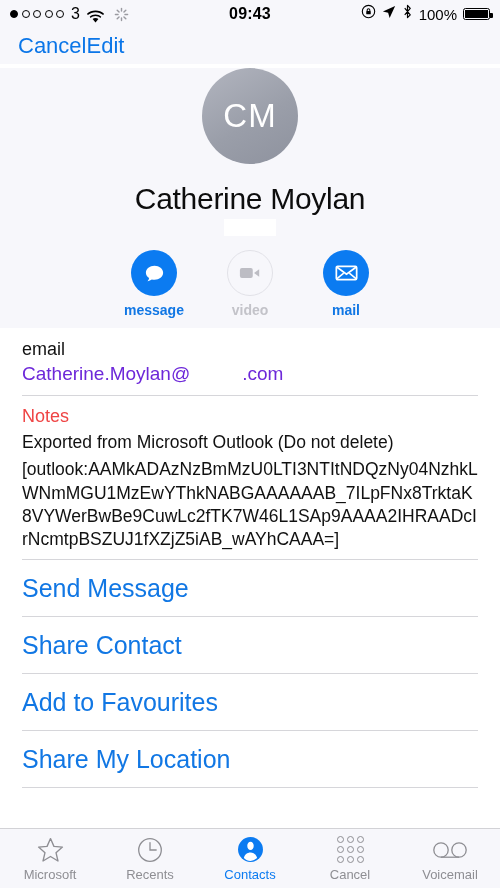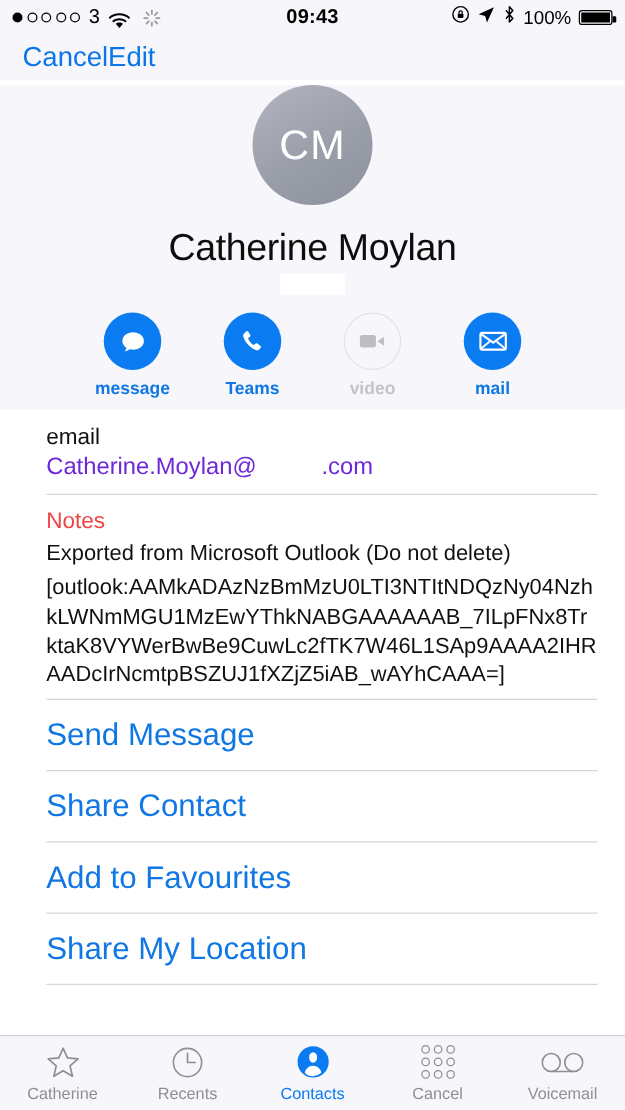--- a/index.html
+++ b/index.html
@@ -59,21 +59,21 @@
   .act{ width:52px; display:flex; flex-direction:column; align-items:center; cursor:pointer;font-weight:bold; }
   .act .circle{
     width:46px; height:46px; border-radius:50%; background:#0b7bf1;
     display:flex; align-items:center; justify-content:center;
   }
   .act.disabled .circle{ background:#f7f7fb; border:1.3px solid #e2e2e8; }
   .act .lab{ font-size:14px; color:#1177e4; margin-top:6px; white-space:nowrap; }
   .act.disabled .lab{ color:#c3c3c9; }
 
   
-  .content{ background:#fff; padding:0 22px;margin-left:15px; }
+  .content{ background:#fff; padding:0 22px; }
   .divider{ height:1px; background:#d6d6da; }
   .field{ padding:11px 0 10px; }
   .field .flabel{ font-size:18px; color:#111; }
   .field .fvalue{ font-size:19px; color:#6d28d9; margin-top:3px; display:flex; align-items:baseline; }
   .redact-dom{ display:inline-block; width:52px; height:16px; background:#fff; }
 
   .notes{ padding:10px 0 8px; }
   .notes .nlabel{ font-size:18px; color:#ef4444; }
   .notes .nbody{ font-size:17.5px; color:#111; line-height:1.33; margin-top:4px; word-break:break-all; }
 
@@ -174,28 +174,20 @@
     <div class="actions">
       <div class="act">
         <div class="circle">
           <svg width="23" height="23" viewBox="0 0 24 24">
             <path d="M12 4C7 4 3 7.2 3 11.2c0 2.3 1.3 4.3 3.4 5.6-.2 1.2-.8 2.4-1.7 3.2 1.7-.2 3.3-.9 4.5-1.8.9.2 1.8.3 2.8.3 5 0 9-3.2 9-7.3S17 4 12 4z" fill="#fff"></path>
           </svg>
         </div>
         <div class="lab">message</div>
       </div>
 
-      <div class="act">
-        <div class="circle">
-          <svg width="22" height="22" viewBox="0 0 24 24">
-            <path d="M6.6 3.2c.6-.3 1.3-.1 1.7.5l1.7 2.6c.4.6.3 1.4-.3 1.8l-1.2.9c-.2.2-.3.5-.2.8.5 1.4 2.2 3.9 4.3 5.3.3.2.6.2.8 0l1.1-1c.5-.5 1.3-.5 1.8-.1l2.5 1.9c.6.4.7 1.2.3 1.8l-1 1.3c-.6.8-1.7 1.2-2.7.9-2.3-.6-5.1-2.6-7.2-4.8C6.1 12.8 4.3 9.9 3.9 7.6c-.2-1 .2-2 1-2.6z" fill="#fff"></path>
-          </svg>
-        </div>
-        <div class="lab">Teams</div>
-      </div>
 
       <div class="act disabled">
         <div class="circle">
           <svg width="22" height="16" viewBox="0 0 24 16">
             <rect x="1" y="2.5" width="14" height="11" rx="2.2" fill="#bdbdc4"></rect>
             <path d="M16.4 8L22 4v8z" fill="#bdbdc4"></path>
           </svg>
         </div>
         <div class="lab">video</div>
       </div>
@@ -242,21 +234,21 @@
     <div class="divider"></div>
   </div>
 
   <div class="tabbar">
     <div class="tab">
       <div class="ticon">
         <svg width="27" height="26" viewBox="0 0 26 25">
           <path d="M13 1.5l3.3 7.5 8.2.7-6.2 5.4 1.9 8-7.2-4.3-7.2 4.3 1.9-8-6.2-5.4 8.2-.7z" fill="none" stroke="#8e8e93" stroke-width="1.3" stroke-linejoin="round"></path>
         </svg>
       </div>
-      <div class="tlabel">Catherine</div>
+      <div class="tlabel">Microsoft</div>
     </div>
 
     <div class="tab">
       <div class="ticon">
         <svg width="26" height="26" viewBox="0 0 26 26">
           <circle cx="13" cy="13" r="11.3" fill="none" stroke="#8e8e93" stroke-width="1.3"></circle>
           <path d="M13 5.6V13h6.2" fill="none" stroke="#8e8e93" stroke-width="1.3" stroke-linecap="round"></path>
         </svg>
       </div>
       <div class="tlabel">Recents</div>

